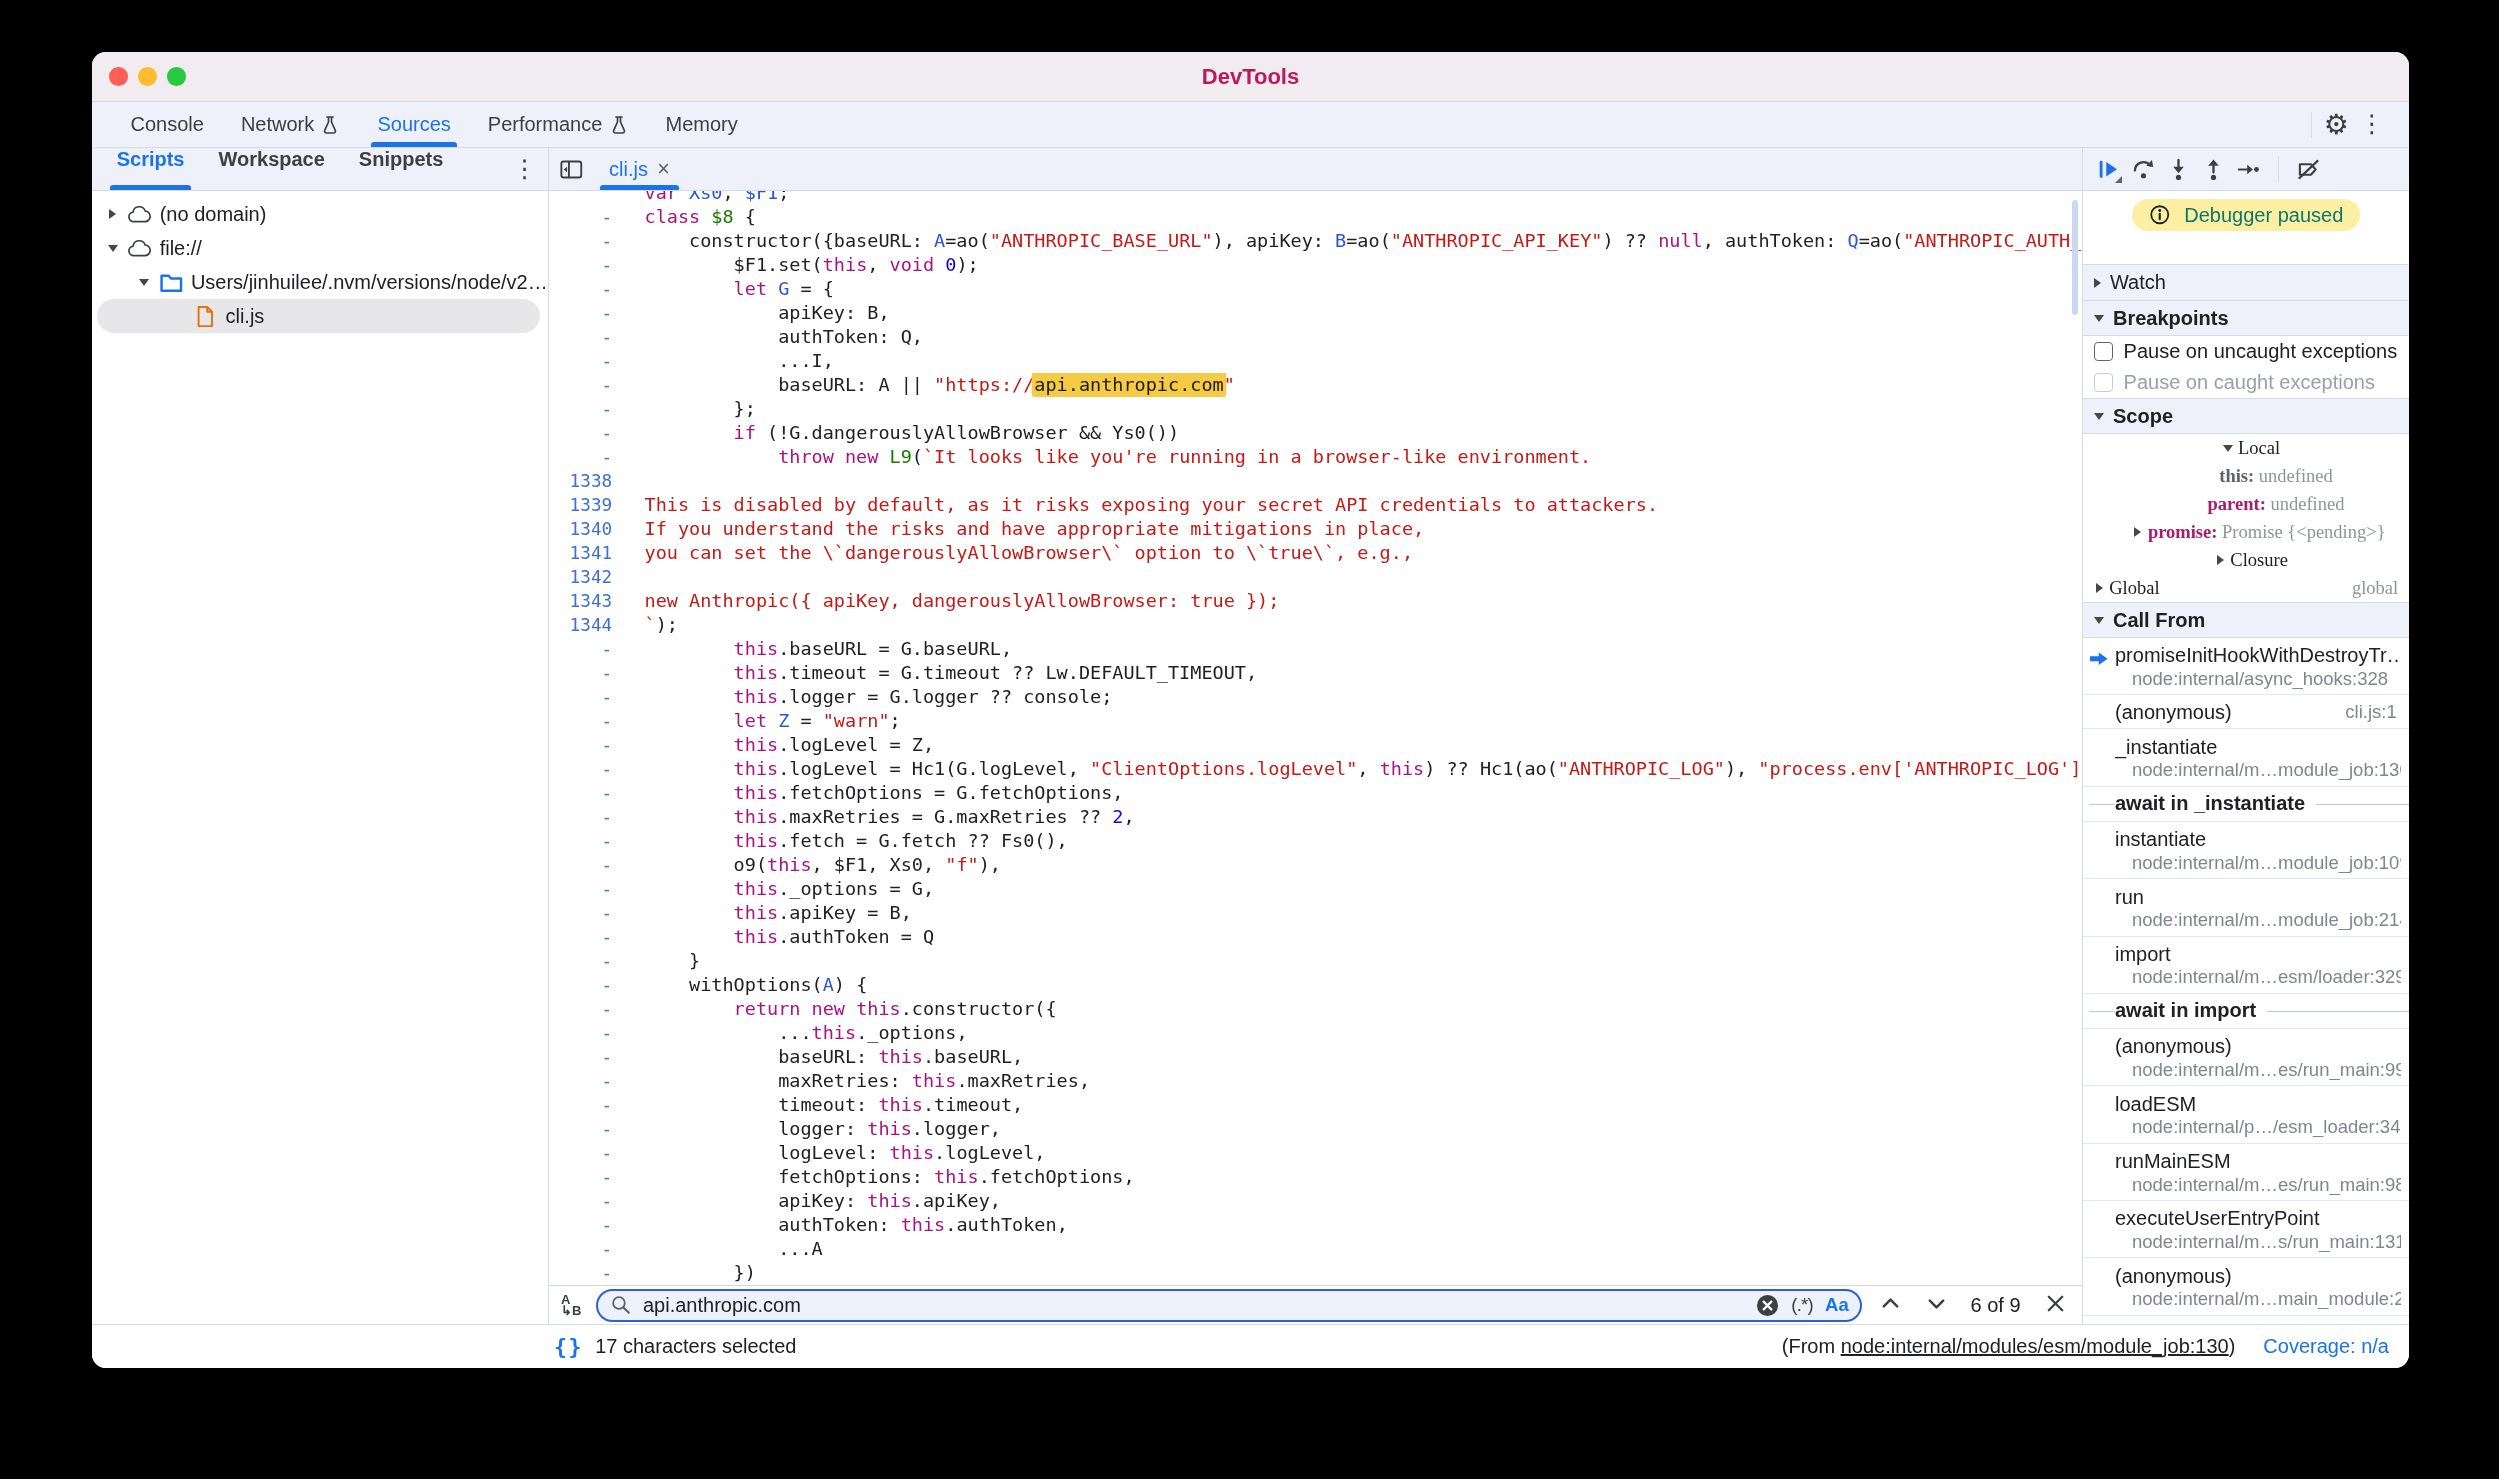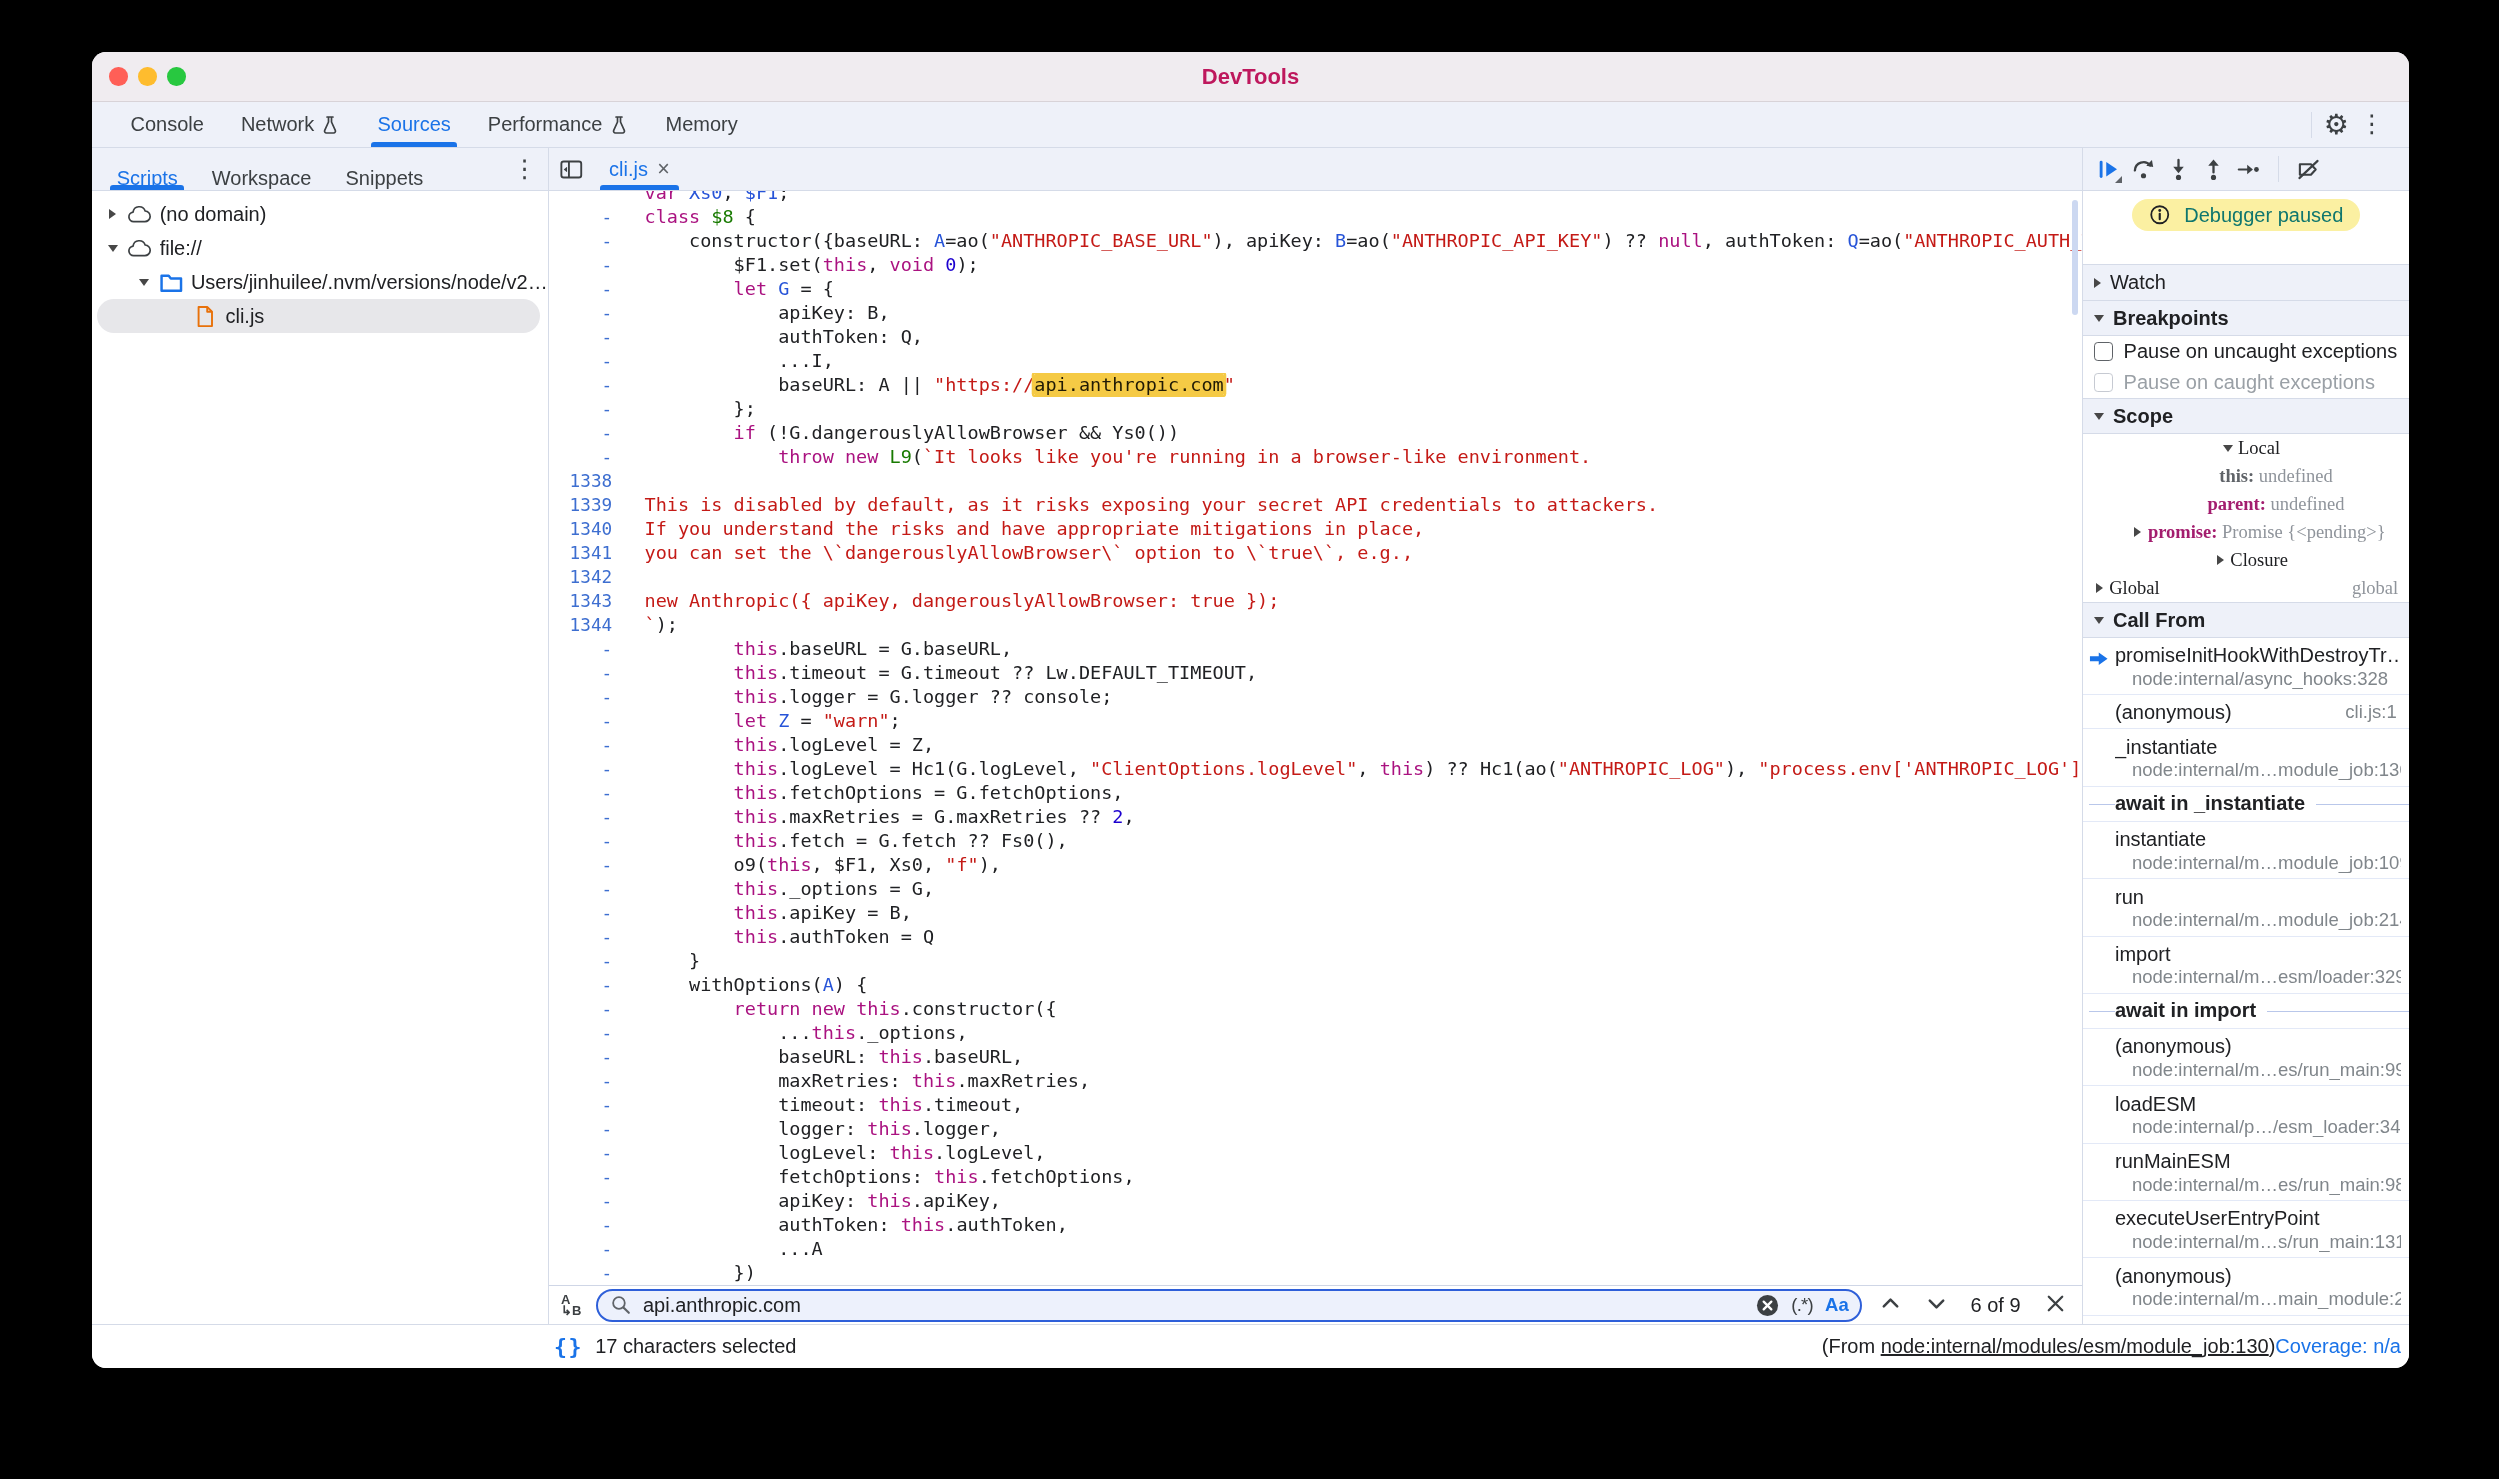--- a/index.html
+++ b/index.html
@@ -21,21 +21,21 @@
   .flask-wrap svg{width:100%;height:100%;}
   .toolbar-right{margin-left:auto;display:flex;align-items:center;padding-right:14px;}
   .vdiv{width:0.8px;height:26px;background:#d5dbe8;margin:0 12.3px;}
   .gear{font-size:28px;color:#3c4043;line-height:1;}
   .dots{font-size:24.6px;color:#3c4043;padding:0 10.8px;line-height:1;}
   
   .body{flex:1;display:flex;min-height:0;}
   
   .sidebar{flex:0 0 453px;border-right:0.8px solid #d5dbe8;display:flex;flex-direction:column;background:#fff;}
   .pane-tabs{flex:0 0 42px;background:#eef1f9;border-bottom:0.8px solid #d5dbe8;display:flex;align-items:stretch;padding-left:7.7px;}
-  .pt{position:relative;display:flex;align-items:flex-end;padding:0 17px;font-size:20px;color:#3c4043;}
+  .pt{position:relative;display:flex;align-items:flex-start;padding:0 17px;font-size:20px;color:#3c4043;font-weight:bold;}
   .pt.active{color:#1a73e8;}
   .pt.active::after{content:"";position:absolute;left:10.8px;right:10.8px;bottom:0;height:4.6px;border-radius:3.1px 3.1px 0 0;background:#1a73e8;}
   .tree{padding-top:6.2px;}
   .tree-row{height:34px;display:flex;align-items:center;font-size:20px;color:#202124;}
   .tree-row.sel{background:#e7e7ea;border-radius:17px;margin:0 7.7px 0 4.6px;}
   .chev-cell{width:20px;display:flex;justify-content:center;flex:0 0 20px;}
   .tri-sm-r{width:0;height:0;border-top:5.4px solid transparent;border-bottom:5.4px solid transparent;border-left:7.7px solid #474747;}
   .tri-sm-d{width:0;height:0;border-left:5.4px solid transparent;border-right:5.4px solid transparent;border-top:7.7px solid #474747;}
   .ticon{width:24.6px;height:23px;margin:0 7.7px 0 4.6px;flex:0 0 24.6px;display:inline-flex;}
   .ticon svg{width:100%;height:100%;}
@@ -106,21 +106,21 @@
   .cs-frame.inline .cs-loc{padding-left:0;}
   .cs-arrow{position:absolute;left:4.6px;top:10px;width:21.5px;height:21.5px;}
   .cs-arrow svg{width:100%;height:100%;}
   .cs-sep{position:relative;height:34px;display:flex;align-items:center;padding-left:32px;border-bottom:0.8px solid #e3e9f7;}
   .cs-sep::before{content:"";position:absolute;left:6.2px;right:0;top:50%;height:1.5px;background:#b9c7ea;}
   .cs-sep span{position:relative;background:#fff;padding:0 10.8px 0 0;font-size:20px;font-weight:bold;color:#202124;}
   
   .statusbar{flex:0 0 43px;border-top:0.8px solid #d5dbe8;background:#fff;display:flex;align-items:center;font-size:20px;color:#202124;}
   .status-left{margin-left:462px;display:flex;align-items:center;gap:12.3px;}
   .fmt-ic{color:#1a73e8;font-weight:bold;font-size:21.5px;font-family:"DejaVu Sans Mono",monospace;letter-spacing:1.5px;}
-  .status-right{margin-left:auto;display:flex;align-items:center;padding-right:8px;}
+  .status-right{margin-left:auto;display:flex;align-items:center;gap:28px;padding-right:20px;}
   .from-link{text-decoration:underline;}
   .coverage{color:#1a73e8;}
 </style>
 </head>
 <body>
 
 <div class="window">
 
   <div class="titlebar">
     <span class="tl red"></span>

